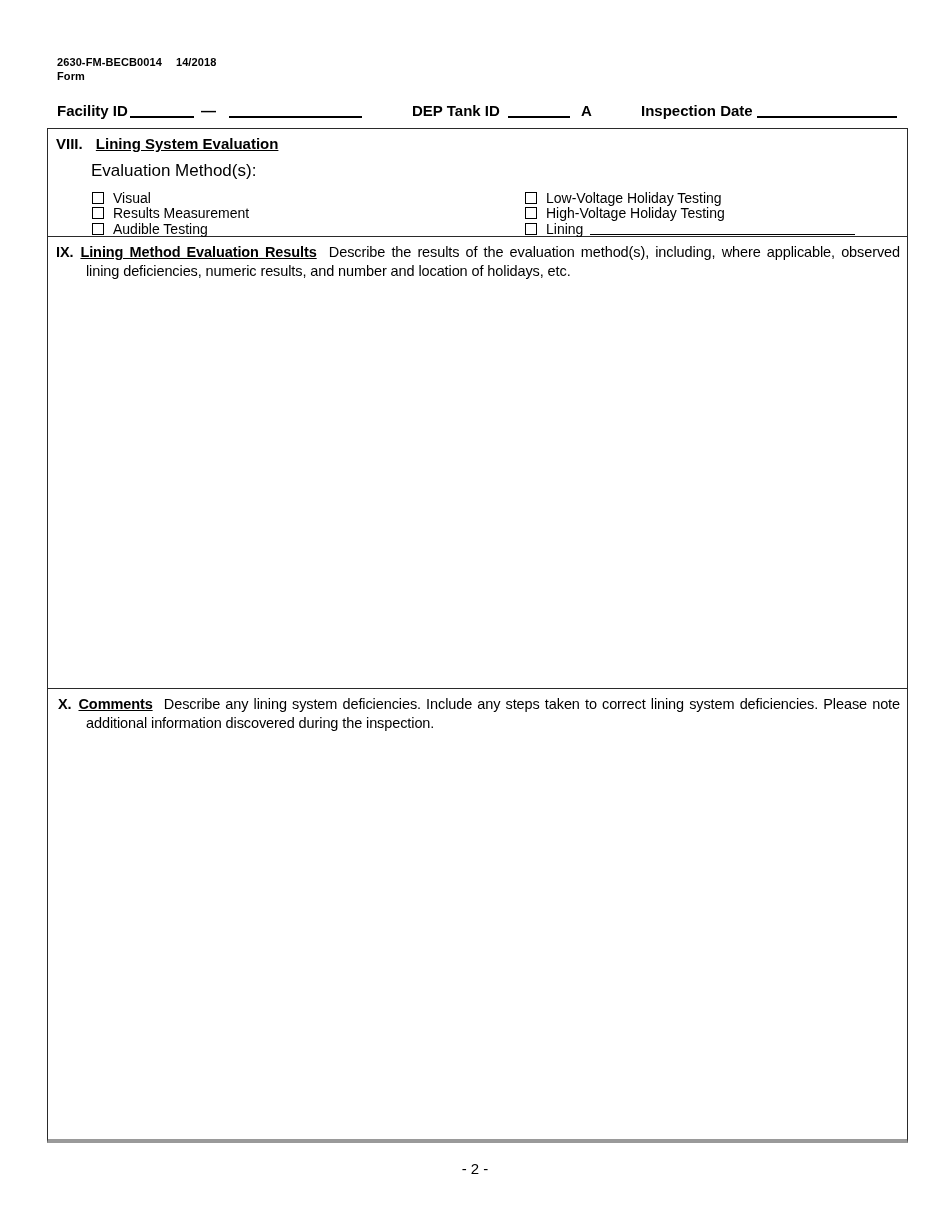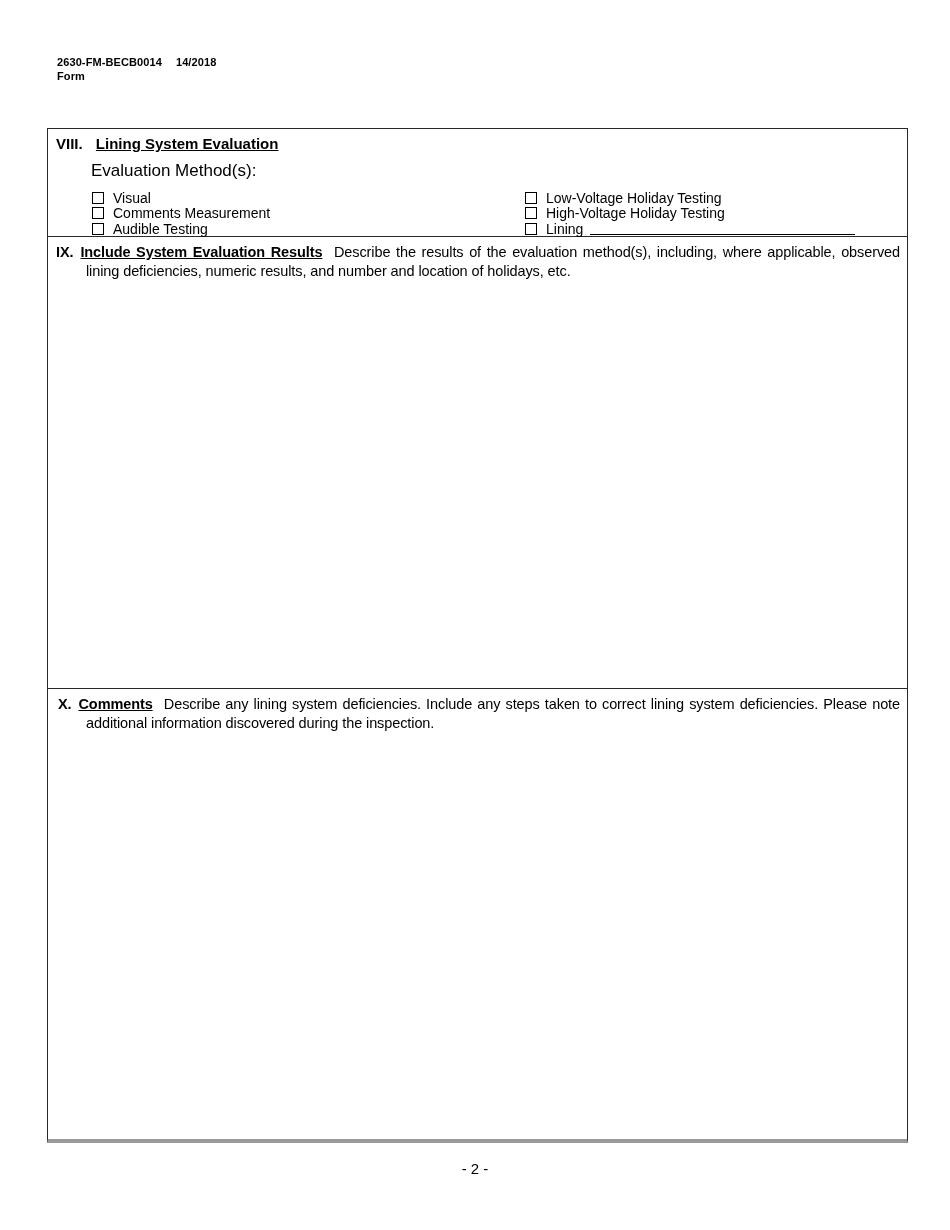--- a/index.html
+++ b/index.html
@@ -140,20 +140,31 @@
 
 <div class="page">
 
   <div class="form-meta">
     <div>
       <span>2630-FM-BECB0014</span><span class="rev">14/2018</span>
     </div>
     <div>Form</div>
   </div>
 
+  <div class="header-row">
+    <span class="lbl lbl-facility">Facility ID</span>
+    <span class="fill-line line-facility-1"></span>
+    <span class="dash">—</span>
+    <span class="fill-line line-facility-2"></span>
+    <span class="lbl lbl-tank">DEP Tank ID</span>
+    <span class="fill-line line-tank"></span>
+    <span class="lbl lbl-suffix">A</span>
+    <span class="lbl lbl-date">Inspection Date</span>
+    <span class="fill-line line-date"></span>
+  </div>
 
   <div class="main-box">
 
     <div class="section sec-viii">
       <div class="viii-header">
         <span class="sec-num">VIII.</span>
         <span class="sec-title">Lining System Evaluation</span>
       </div>
       <div class="methods-label">Evaluation Method(s):</div>
       <div class="cb-area">
@@ -163,21 +174,21 @@
             <span>Visual</span>
           </div>
           <div class="cb-cell right">
             <span class="checkbox"></span>
             <span>Low-Voltage Holiday Testing</span>
           </div>
         </div>
         <div class="cb-row">
           <div class="cb-cell left">
             <span class="checkbox"></span>
-            <span>Comments Measurement</span>
+            <span>Results Measurement</span>
           </div>
           <div class="cb-cell right">
             <span class="checkbox"></span>
             <span>High-Voltage Holiday Testing</span>
           </div>
         </div>
         <div class="cb-row">
           <div class="cb-cell left">
             <span class="checkbox"></span>
             <span>Audible Testing</span>
@@ -186,21 +197,21 @@
             <span class="checkbox"></span>
             <span>Lining</span>
             <span class="other-line"></span>
           </div>
         </div>
       </div>
     </div>
 
     <div class="section sec-ix">
       <p class="sec-para">
-        <span class="sec-num">IX.</span><span class="sec-title">Include System Evaluation Results</span>
+        <span class="sec-num">IX.</span><span class="sec-title">Lining Method Evaluation Results</span>
         <span class="sec-desc">Describe the results of the evaluation method(s), including, where applicable, observed lining deficiencies, numeric results, and number and location of holidays, etc.</span>
       </p>
       <div class="blank-area"></div>
     </div>
 
     <div class="section sec-x">
       <p class="sec-para">
         <span class="sec-num">X.</span><span class="sec-title">Comments</span>
         <span class="sec-desc">Describe any lining system deficiencies. Include any steps taken to correct lining system deficiencies. Please note additional information discovered during the inspection.</span>
       </p>

